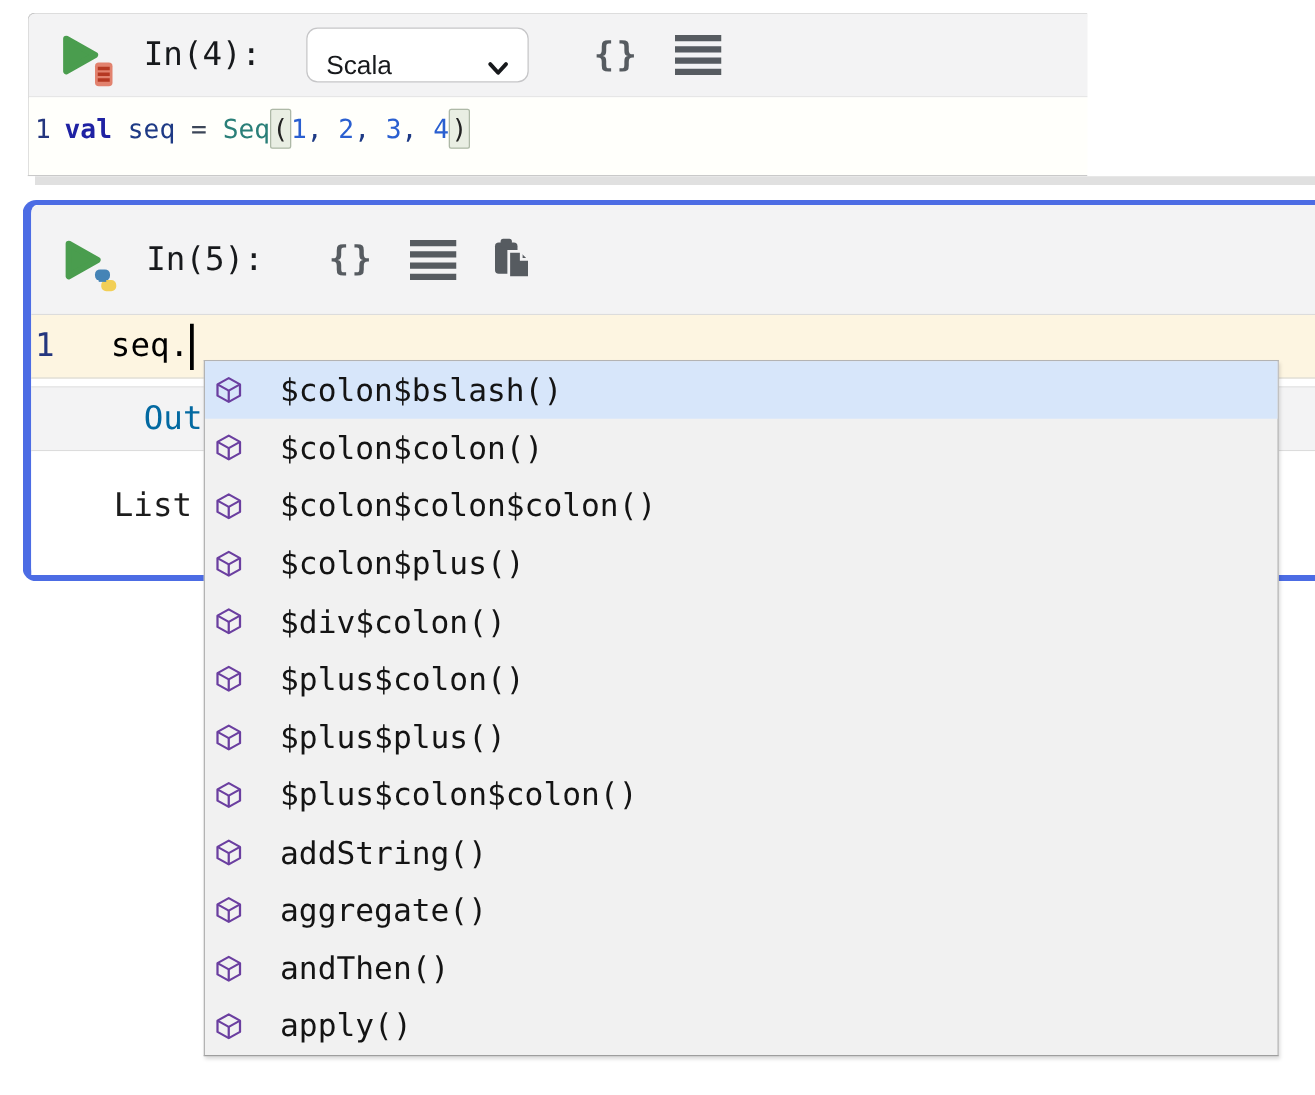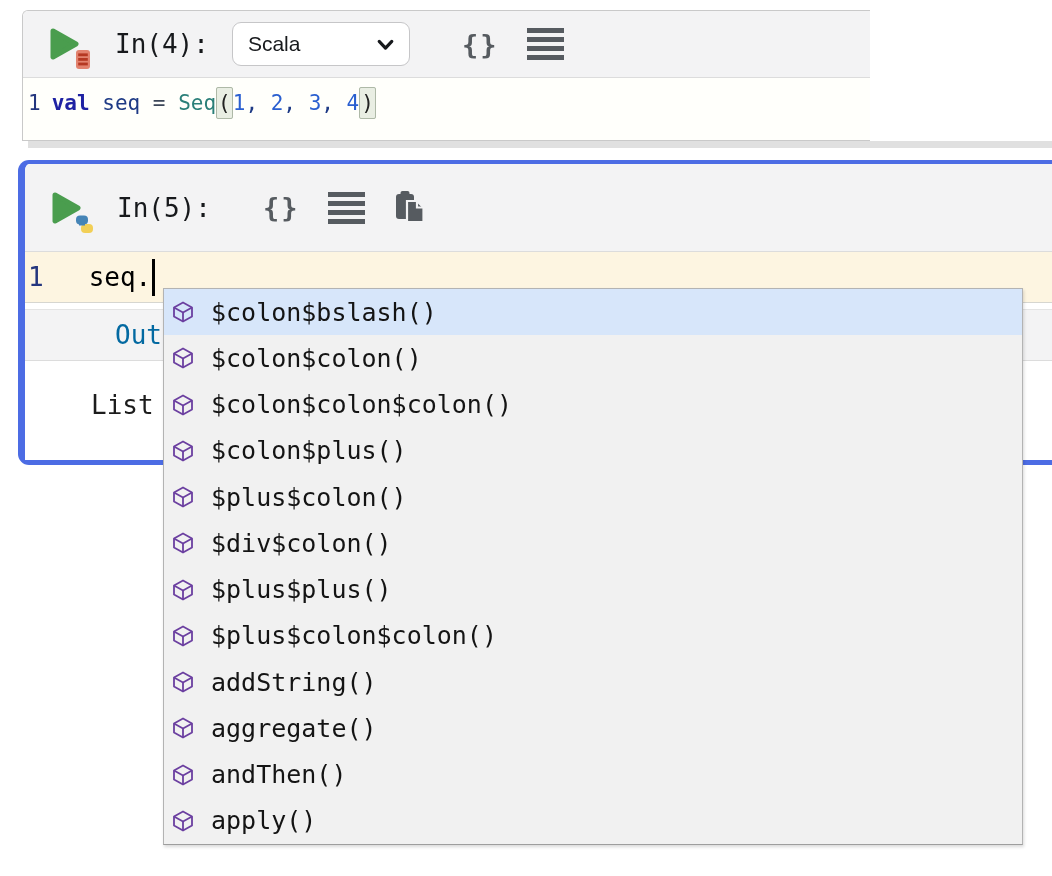--- a/index.html
+++ b/index.html
@@ -5,22 +5,22 @@
   * { box-sizing: border-box; margin: 0; padding: 0; }
   html, body { width: 1052px; height: 876px; overflow: hidden; background: #ffffff; }
   .stage { position: relative; width: 1052px; height: 876px; font-family: "DejaVu Sans Mono", monospace; }
 
   
   .cell { position: absolute; background: #ffffff; }
   .cell-header { background: #f3f3f4; border-bottom: 1px solid #dcdcdc; display: flex; align-items: center; }
   .run-btn { position: relative; width: 40px; height: 38px; margin-left: 24px; cursor: pointer; flex: none; }
   .badge { position: absolute; }
   .in-label { font-size: 26px; color: #17191c; margin-left: 28px; white-space: pre; }
-  .lang-select { width: 178px; height: 44px; margin-left: 23px; background: #ffffff; border: 1px solid #c6c6c8;
-                 border-radius: 9px; display: flex; align-items: center; justify-content: space-between;
+  .lang-select { width: 178px; height: 44px; margin-left: 36px; background: #ffffff; border: 1px solid #c6c6c8;
+                 border-radius: 9px; display: flex; align-items: flex-end; justify-content: space-between;
                  padding: 0 13px 0 15px; cursor: pointer; }
   .lang-select span { font-family: "Liberation Sans", sans-serif; font-size: 21px; color: #17191c; }
   .icon-braces { font-size: 27px; font-weight: 600; color: #565b60; margin-left: 52px; letter-spacing: 2px; cursor: pointer; }
   .icon-lines { margin-left: 29px; display: flex; flex-direction: column; gap: 4px; cursor: pointer; }
   .icon-lines i { display: block; width: 37px; height: 5px; background: #565b60; }
   .icon-paste { margin-left: 28px; cursor: pointer; line-height: 0; }
 
   
   .cell1 { left: 22px; top: 10px; width: 848px; border: 1px solid #c9c9c9; border-right: none; border-radius: 6px 0 0 0; }
   .cell1 .cell-header { height: 67px; border-radius: 5px 0 0 0; }
@@ -48,21 +48,21 @@
   .gap-row { height: 6px; background: #ffffff; }
   .out-row { height: 52px; background: #f3f3f4; border-top: 1px solid #e4e4e4; border-bottom: 1px solid #dcdcdc;
              display: flex; align-items: center; }
   .out-label { color: #0369a1; font-size: 26px; margin-left: 90px; }
   .out-area { height: 99px; background: #ffffff; padding: 29px 0 0 66px; font-size: 26px; color: #1c1c1c; }
 
   
   .autocomplete { position: absolute; left: 163px; top: 288px; width: 860px; height: 557px; background: #f1f1f1;
                   border: 1px solid #b3b3b3; border-bottom-color: #9e9e9e; box-shadow: 1px 2px 3px rgba(0,0,0,0.15);
                   display: grid; grid-template-rows: repeat(12, 1fr); z-index: 10; }
-  .ac-item { display: flex; align-items: center; padding-left: 7px; gap: 16px; font-size: 25px; color: #141414;
+  .ac-item { display: flex; align-items: center; padding-left: 7px; gap: 29px; font-size: 25px; color: #141414;
              cursor: pointer; white-space: pre; }
   .ac-item.selected { background: #d7e6fa; }
   .ac-item svg { flex: none; }
 </style>
 </head>
 <body>
 
 <div class="stage">
 
   <section class="cell cell1">
@@ -169,36 +169,36 @@
           <path d="M12 12.5 V21.5"></path>
         </svg>
       <span>$colon$plus()</span>
     </div>
     <div class="ac-item">
       <svg width="24" height="24" viewBox="0 0 24 24" fill="none" stroke="#6b3fa0" stroke-width="1.8" stroke-linejoin="round">
           <path d="M12 2.5 L21 7.5 V16.5 L12 21.5 L3 16.5 V7.5 Z"></path>
           <path d="M3 7.5 L12 12.5 L21 7.5"></path>
           <path d="M12 12.5 V21.5"></path>
         </svg>
+      <span>$div$colon()</span>
+    </div>
+    <div class="ac-item">
+      <svg width="24" height="24" viewBox="0 0 24 24" fill="none" stroke="#6b3fa0" stroke-width="1.8" stroke-linejoin="round">
+          <path d="M12 2.5 L21 7.5 V16.5 L12 21.5 L3 16.5 V7.5 Z"></path>
+          <path d="M3 7.5 L12 12.5 L21 7.5"></path>
+          <path d="M12 12.5 V21.5"></path>
+        </svg>
       <span>$plus$colon()</span>
     </div>
     <div class="ac-item">
       <svg width="24" height="24" viewBox="0 0 24 24" fill="none" stroke="#6b3fa0" stroke-width="1.8" stroke-linejoin="round">
           <path d="M12 2.5 L21 7.5 V16.5 L12 21.5 L3 16.5 V7.5 Z"></path>
           <path d="M3 7.5 L12 12.5 L21 7.5"></path>
           <path d="M12 12.5 V21.5"></path>
         </svg>
-      <span>$div$colon()</span>
-    </div>
-    <div class="ac-item">
-      <svg width="24" height="24" viewBox="0 0 24 24" fill="none" stroke="#6b3fa0" stroke-width="1.8" stroke-linejoin="round">
-          <path d="M12 2.5 L21 7.5 V16.5 L12 21.5 L3 16.5 V7.5 Z"></path>
-          <path d="M3 7.5 L12 12.5 L21 7.5"></path>
-          <path d="M12 12.5 V21.5"></path>
-        </svg>
       <span>$plus$plus()</span>
     </div>
     <div class="ac-item">
       <svg width="24" height="24" viewBox="0 0 24 24" fill="none" stroke="#6b3fa0" stroke-width="1.8" stroke-linejoin="round">
           <path d="M12 2.5 L21 7.5 V16.5 L12 21.5 L3 16.5 V7.5 Z"></path>
           <path d="M3 7.5 L12 12.5 L21 7.5"></path>
           <path d="M12 12.5 V21.5"></path>
         </svg>
       <span>$plus$colon$colon()</span>
     </div>

